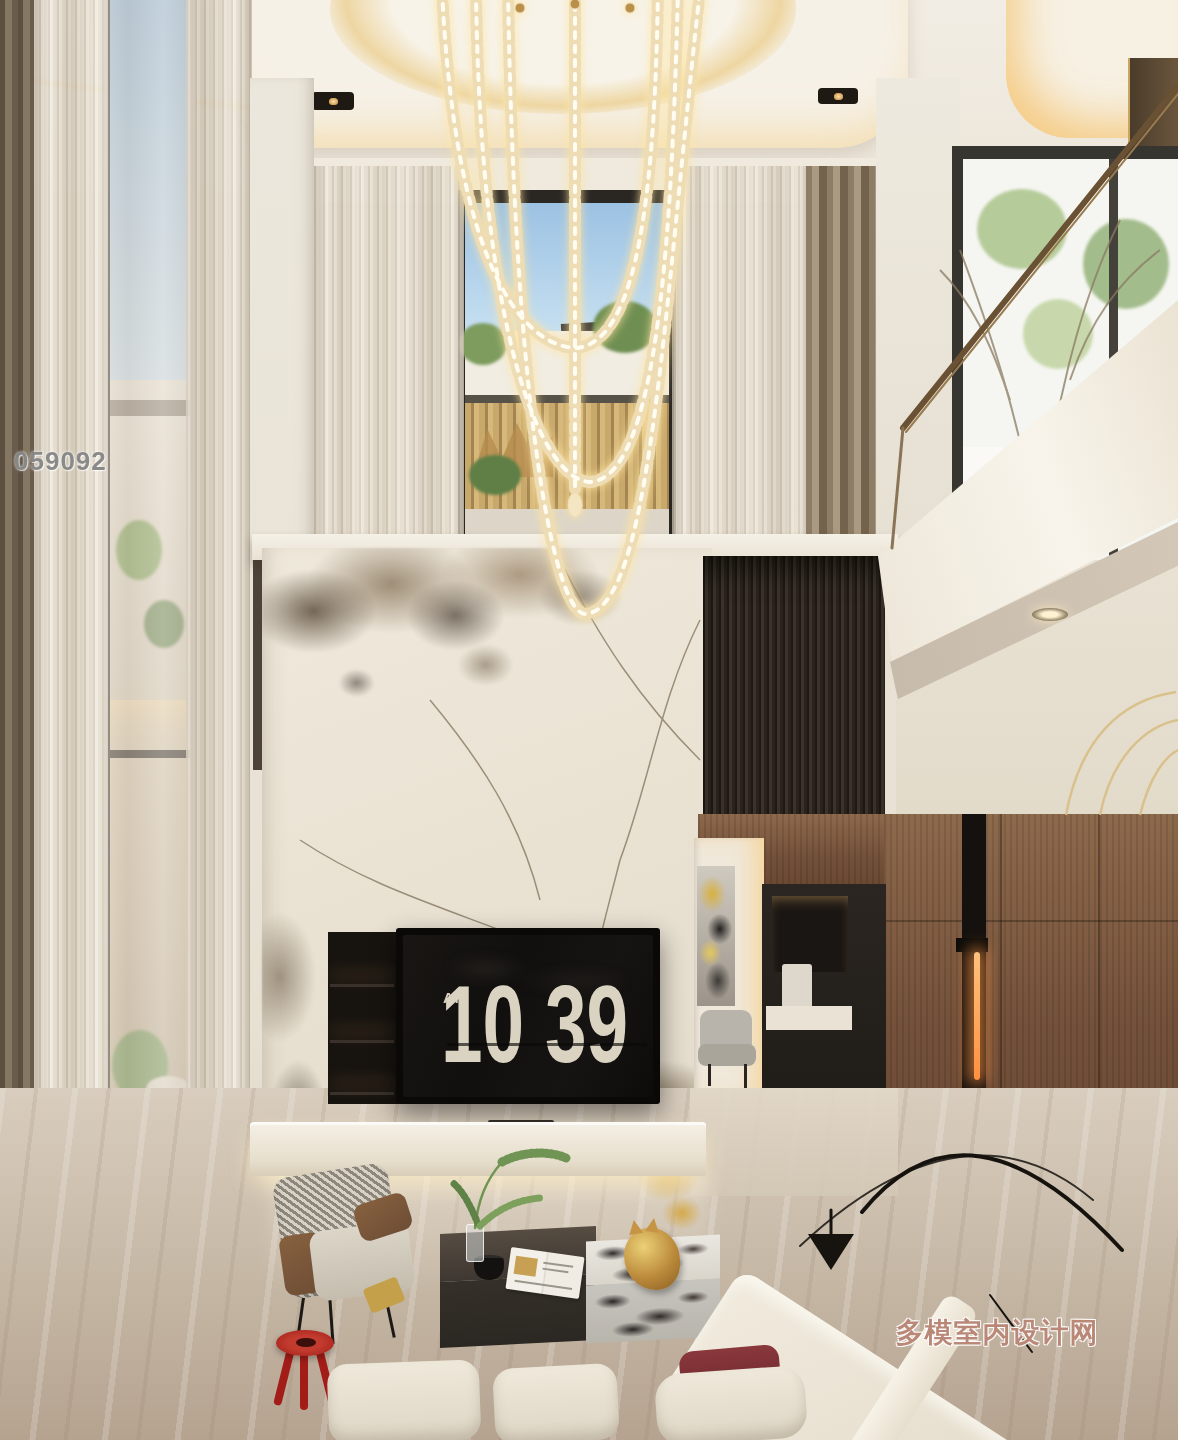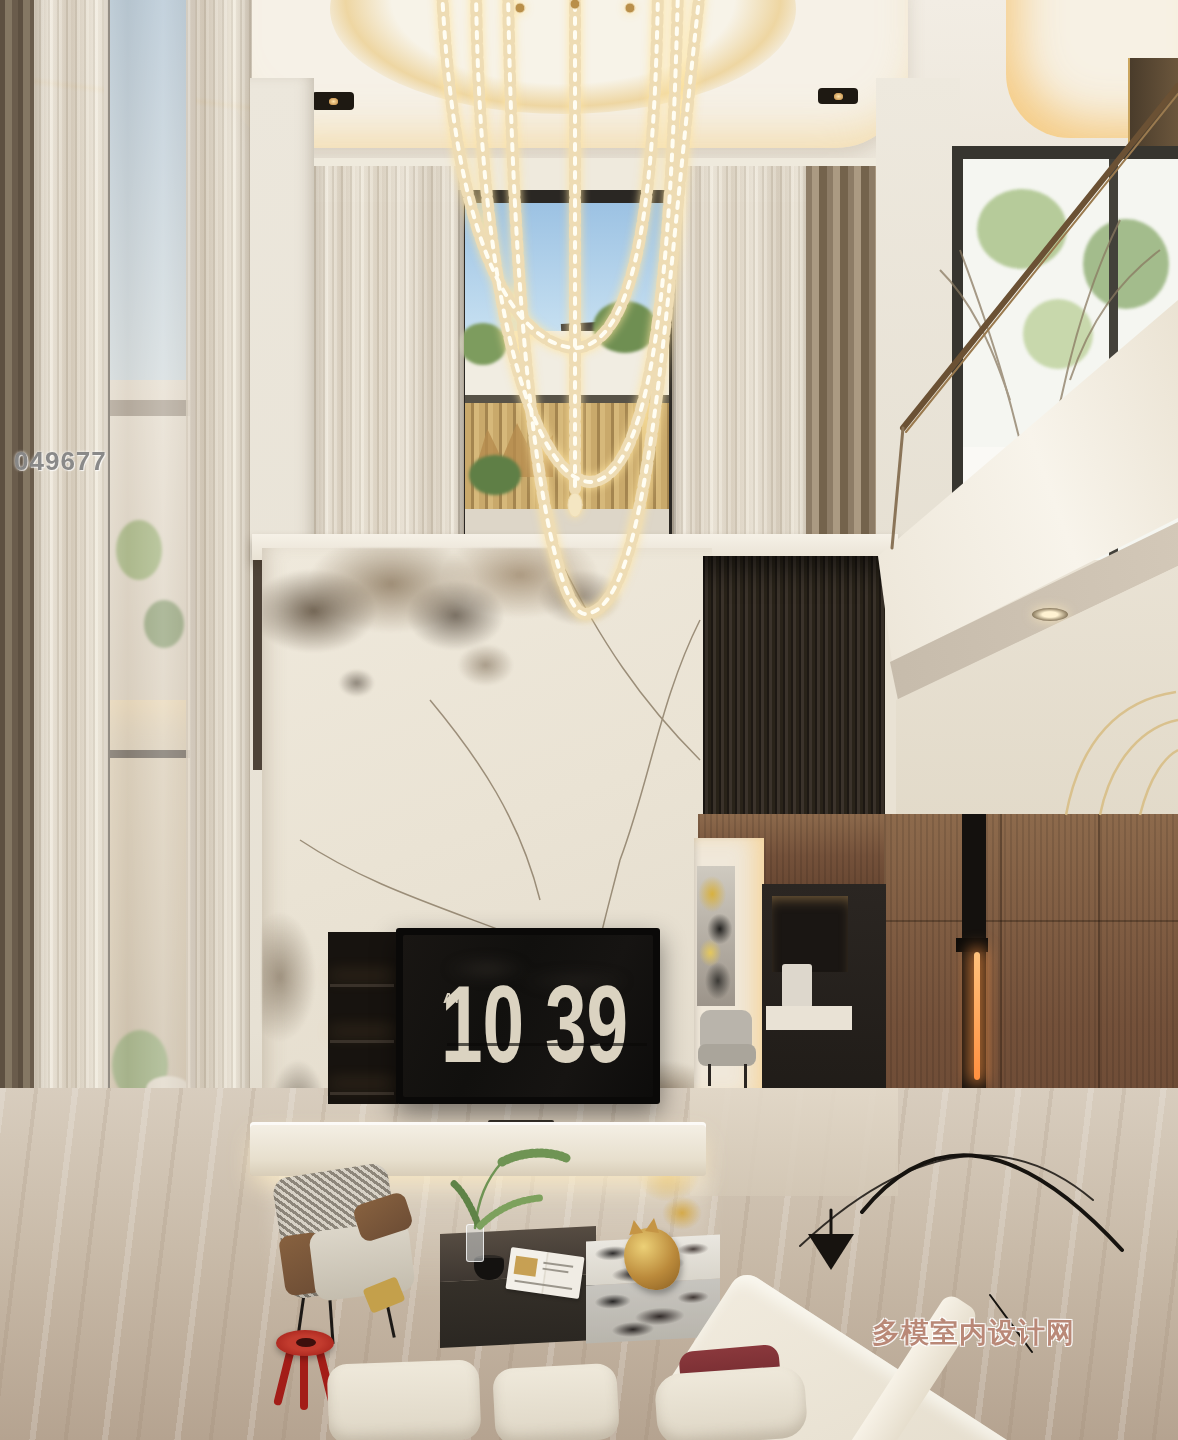--- a/index.html
+++ b/index.html
@@ -208,21 +208,21 @@
   .chaise{left:742px;top:1268px;width:336px;height:162px;border-radius:18px;transform:rotate(33deg);transform-origin:0 0;
     background:linear-gradient(120deg,#f1ebde,#e2dac9);box-shadow:inset 0 10px 14px rgba(255,255,250,.6);}
   .chaise-ridge{left:948px;top:1292px;width:38px;height:216px;border-radius:12px;transform:rotate(33deg);transform-origin:0 0;
     background:linear-gradient(90deg,#f7f2e7,#e6decd);}
   .cone{left:808px;top:1234px;width:0;height:0;border-left:23px solid transparent;border-right:23px solid transparent;
     border-top:36px solid #17130f;}
 
   
   .wm-id{left:14px;top:446px;font-size:26px;font-weight:bold;color:rgba(125,125,125,.9);letter-spacing:1px;
     text-shadow:0 0 3px rgba(255,255,255,.9),1px 1px 0 rgba(255,255,255,.6);}
-  .wm-site{left:872px;top:1314px;width:250px;font-size:28px;font-weight:bold;letter-spacing:1px;
+  .wm-site{left:872px;top:1314px;width:250px;text-align:center;font-size:28px;font-weight:bold;letter-spacing:1px;
     color:rgba(158,90,66,.72);
     text-shadow:-1px -1px 0 rgba(255,255,255,.85),1px -1px 0 rgba(255,255,255,.85),-1px 1px 0 rgba(255,255,255,.85),1px 1px 0 rgba(255,255,255,.85);}
   .wm-url{left:872px;top:1350px;width:250px;text-align:center;font-size:24px;font-weight:bold;
     color:rgba(158,90,66,.72);
     text-shadow:-1px -1px 0 rgba(255,255,255,.85),1px -1px 0 rgba(255,255,255,.85),-1px 1px 0 rgba(255,255,255,.85),1px 1px 0 rgba(255,255,255,.85);}
 </style>
 </head>
 <body>
 
 <div id="stage">
@@ -454,15 +454,15 @@
     </g>
     <g stroke="#16130f" fill="none" stroke-linecap="round">
       <path d="M862,1212 Q968,1082 1122,1250" stroke-width="4"></path>
       <path d="M800,1246 Q965,1092 1093,1200" stroke-width="2" opacity=".85"></path>
       <path d="M990,1295 L1032,1352" stroke-width="2"></path>
       <path d="M831,1210 L831,1236" stroke-width="3"></path>
     </g>
   </svg>
   <div class="cone"></div>
 
-  <div class="wm-id">049677</div>
+  <div class="wm-id">059092</div>
   <div class="wm-site">多模室内设计网</div>
 </div>
 
 </body></html>

